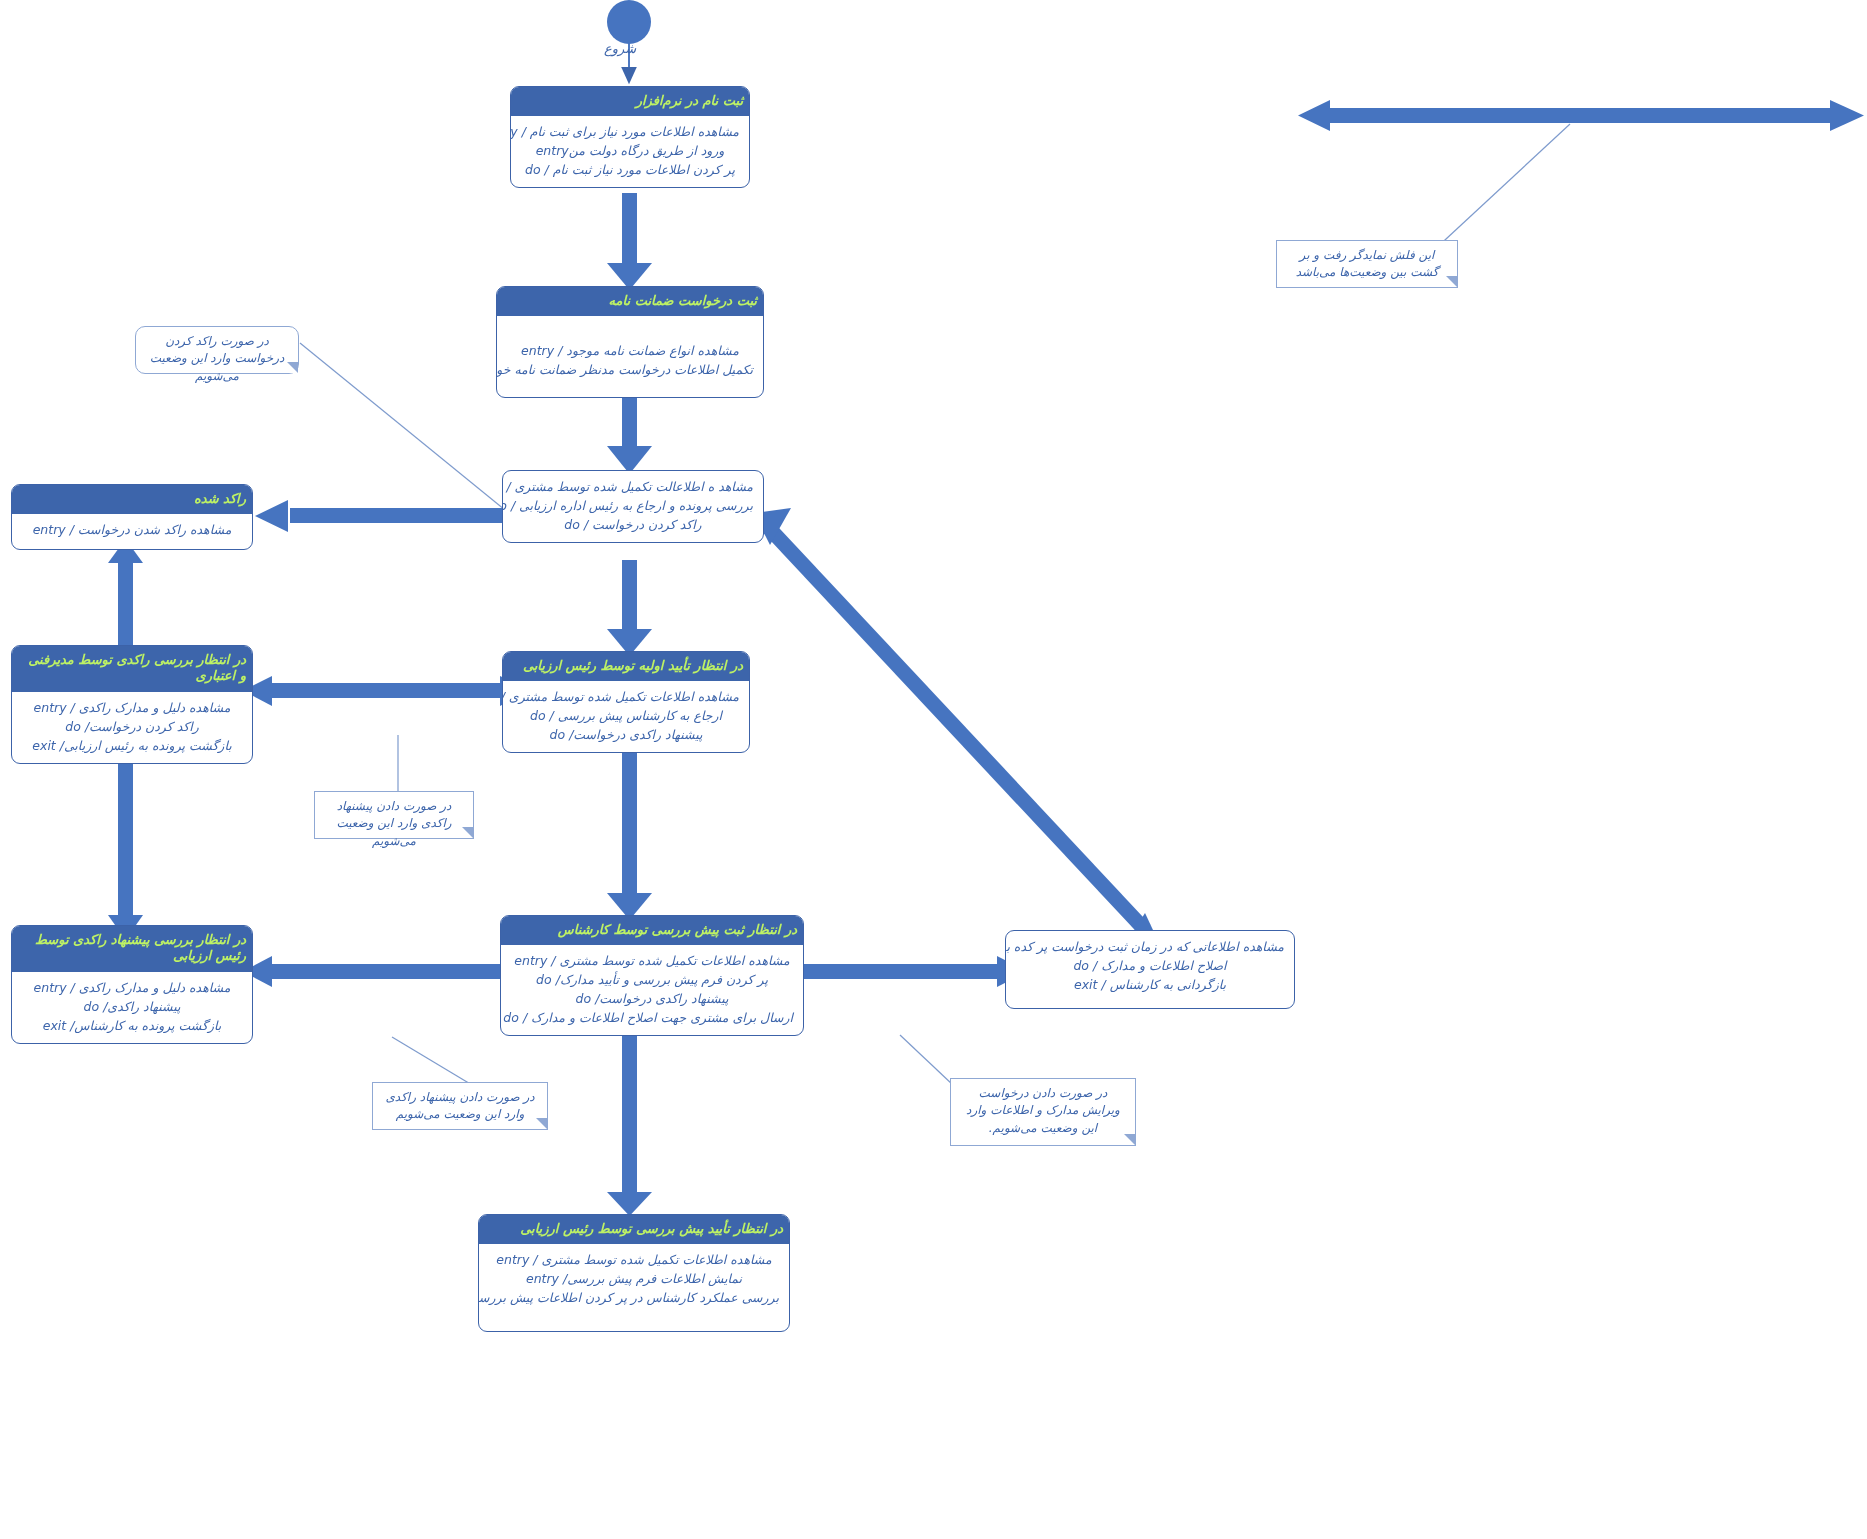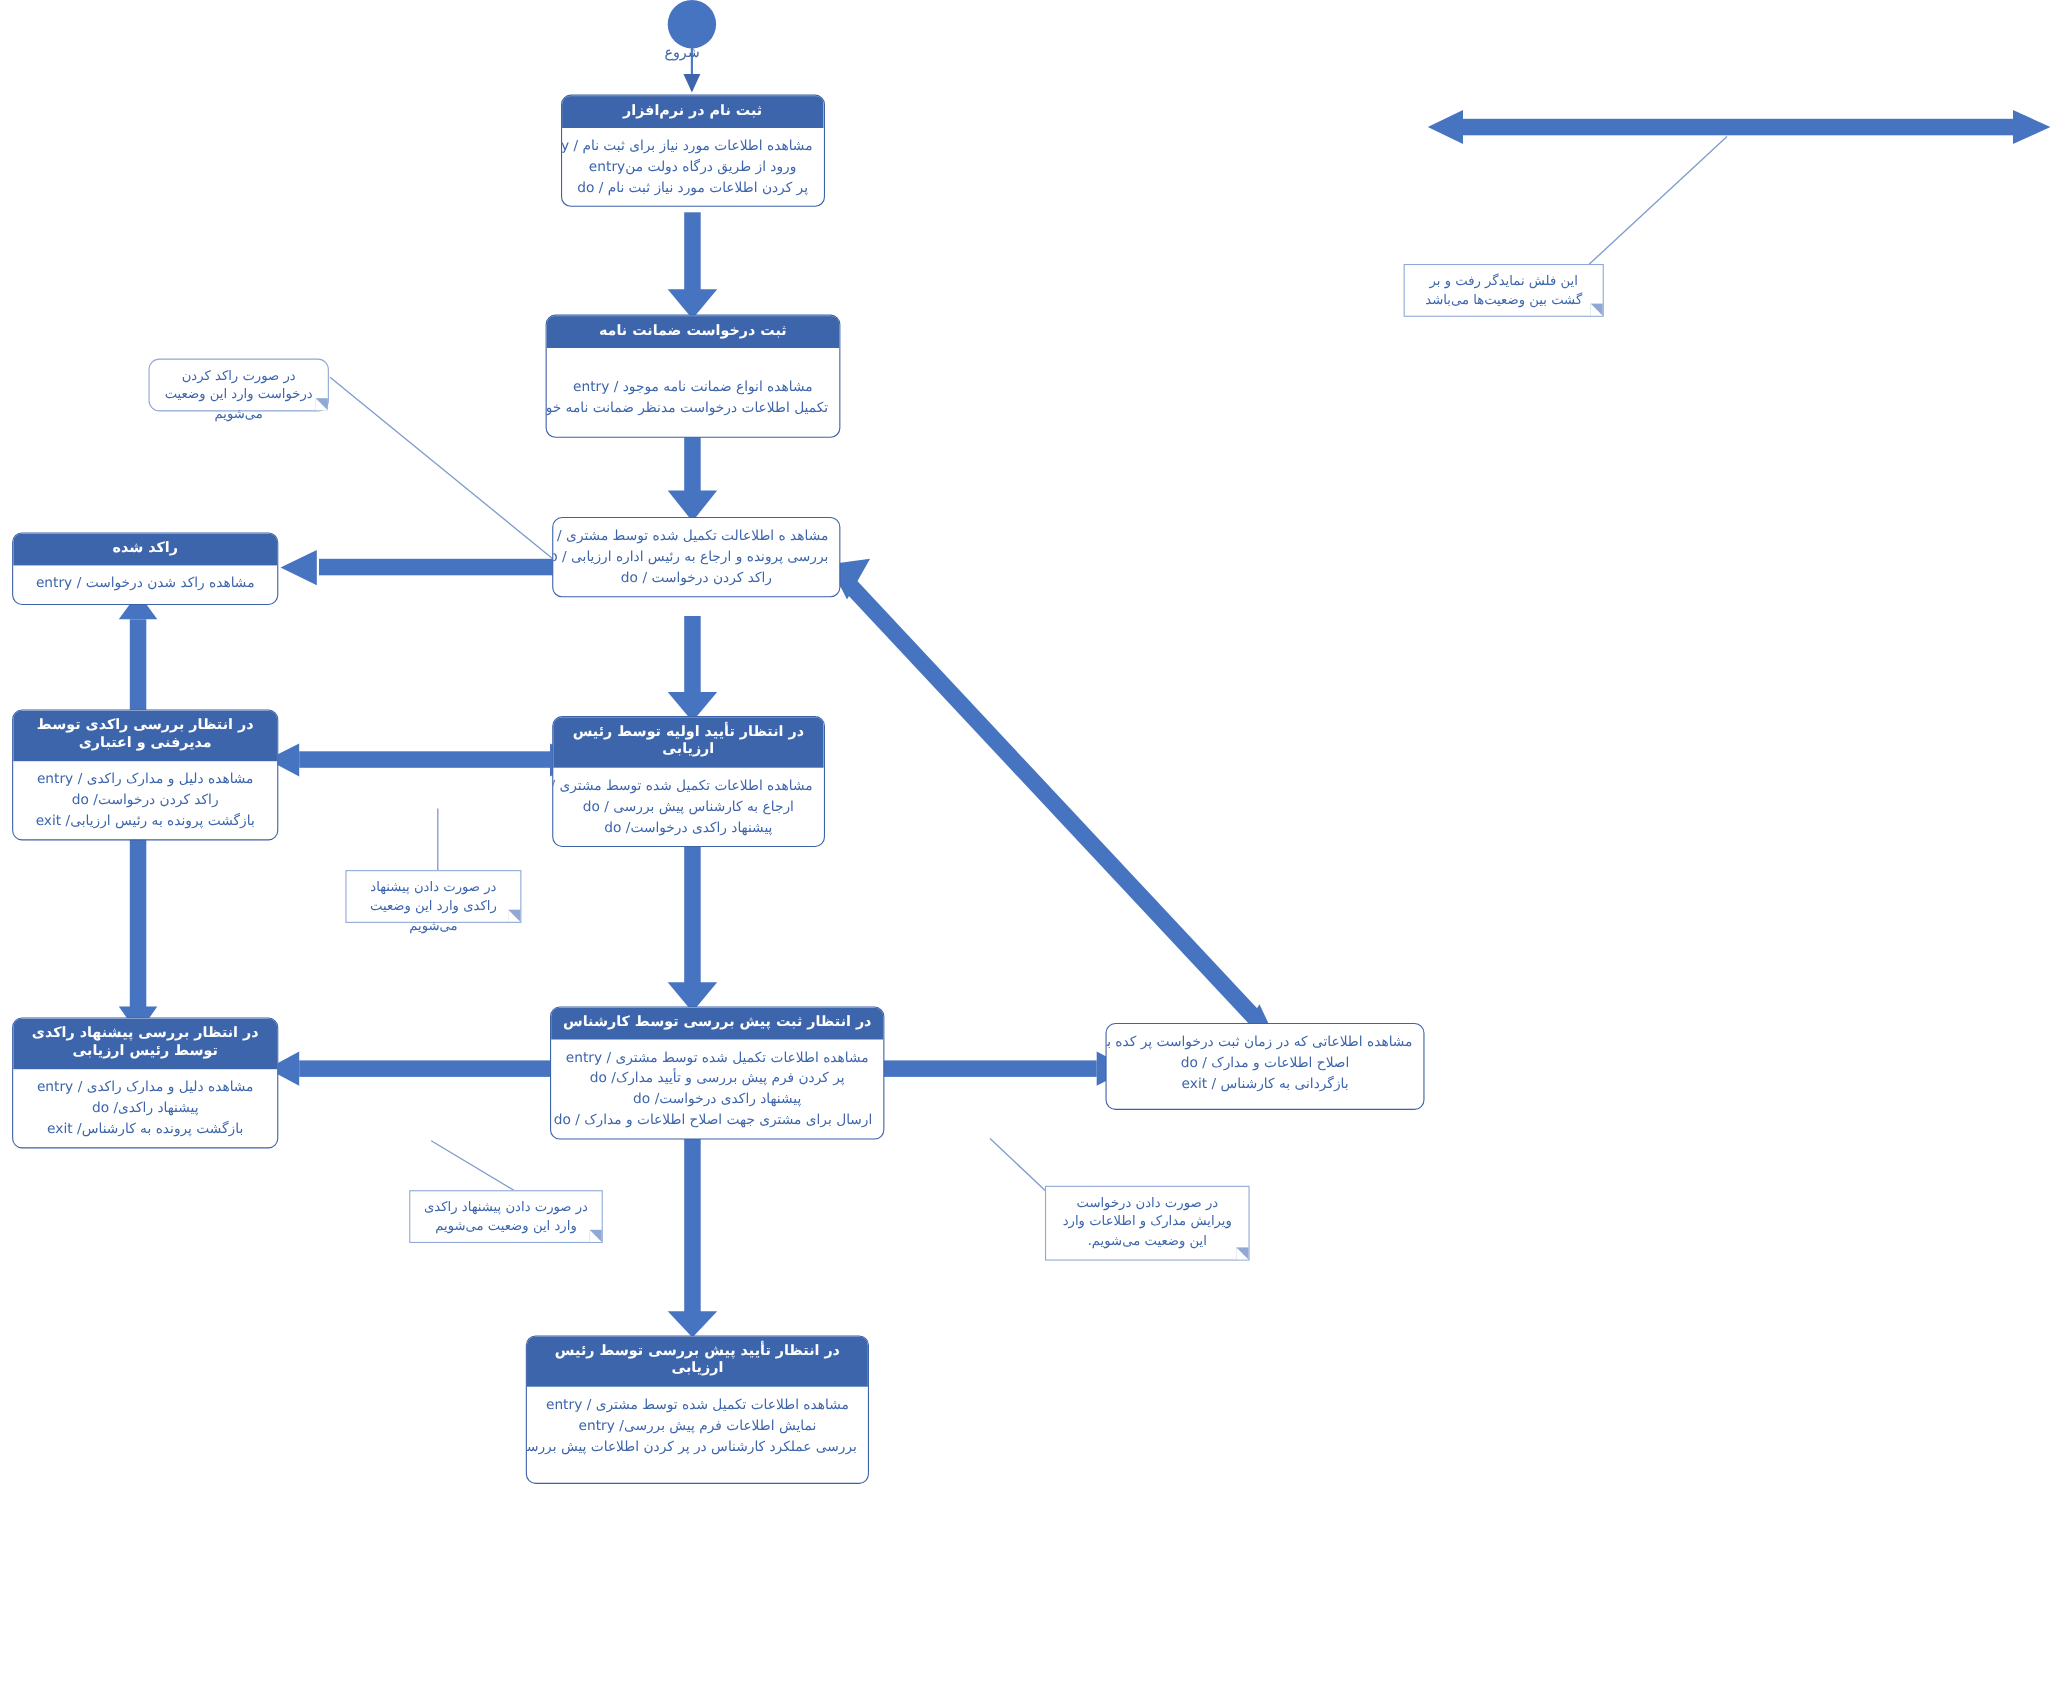--- a/index.html
+++ b/index.html
@@ -1,39 +1,38 @@
 <!DOCTYPE html>
 <html lang="fa" dir="rtl"><head>
 <meta charset="utf-8">
 <style>
   html,body{margin:0;padding:0;background:#ffffff;}
   body{
     font-family:"DejaVu Sans","Liberation Sans",sans-serif;
     width:1867px;height:1539px;position:relative;overflow:hidden;
   }
-  #canvas{position:absolute;inset:0;width:1867px;height:1539px;}
+  #canvas{position:absolute;inset:0;width:1867px;height:1539px;font-style:italic;}
   svg.edges{position:absolute;left:0;top:0;width:1867px;height:1539px;pointer-events:none;}
 
   
   .state{
     position:absolute;
     border:1px solid #3c62a8;
     border-radius:9px;
     background:#ffffff;
     box-sizing:border-box;
     overflow:hidden;
     z-index:5;
   }
   .state .hdr{
     background:#3d65ab;
-    color:#ffffff;
+    color:#bef264;
     font-weight:bold;
     font-size:13px;
     line-height:1.25;
-    text-align:center;
     padding:6px 6px 7px 6px;
     direction:rtl;
   }
   .state .body{
     padding:6px 10px 8px 10px;
     direction:rtl;
   }
   .state .body .ln{
     color:#3d65ab;
     font-size:12.5px;

